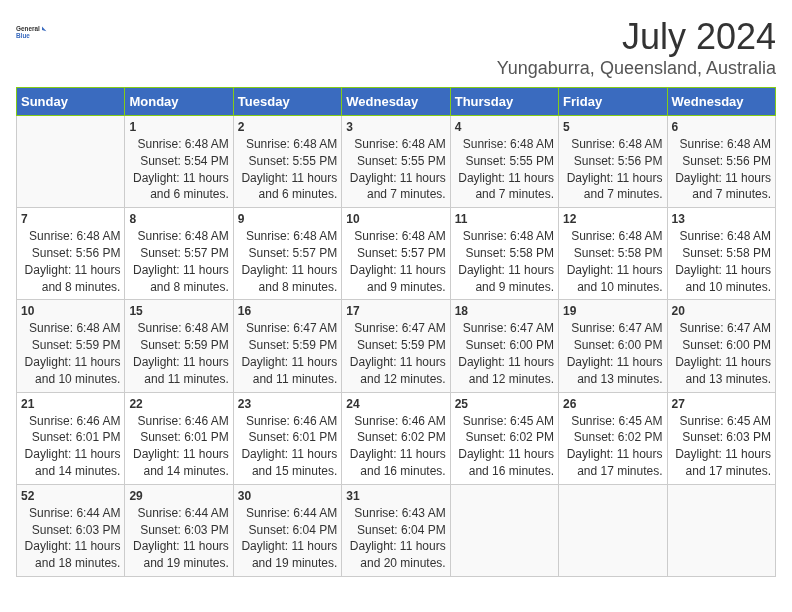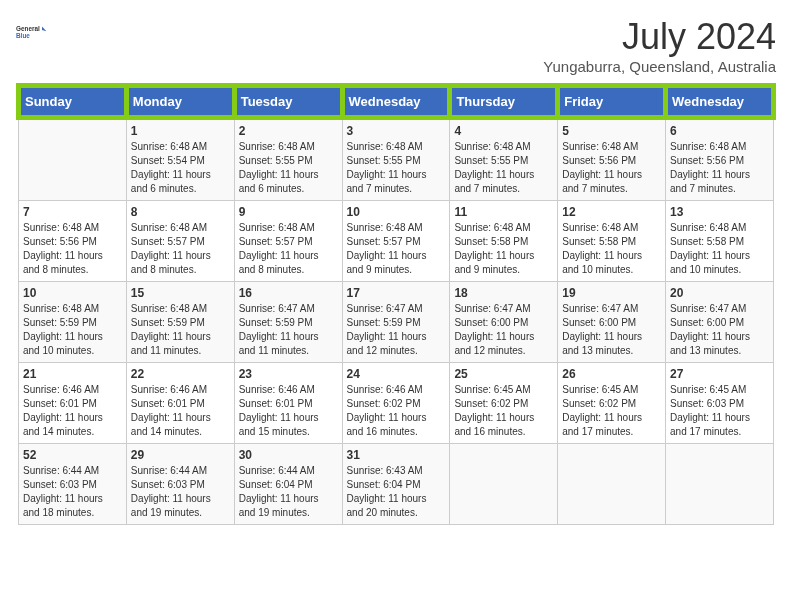--- a/index.html
+++ b/index.html
@@ -27,36 +27,36 @@
     }
     .title-block {
       text-align: right;
     }
     .month-title {
       font-size: 36px;
       color: #333;
       font-weight: normal;
     }
     .location-title {
-      font-size: 15px;
+      font-size: 18px;
       color: #555;
     }
     table {
       width: 100%;
       border-collapse: collapse;
       font-size: 11px;
     }
     thead tr th {
       background-color: #3a6bbf;
       color: #fff;
       padding: 6px 4px;
       text-align: left;
       font-size: 13px;
       font-weight: bold;
-      border: 5px solid #84cc16;
+      border: 1px solid #84cc16;
     }
     tbody tr td {
       border: 1px solid #ccc;
       padding: 4px 4px;
       vertical-align: top;
       width: calc(100% / 7);
       min-height: 80px;
       background: #fff;
     }
     tbody tr:nth-child(odd) td {
@@ -67,22 +67,23 @@
     }
     .day-num {
       font-weight: bold;
       font-size: 12px;
       color: #333;
       display: block;
       margin-bottom: 2px;
     }
     .day-info {
       color: #333;
-      font-size: 10px;
+      font-size: 12px;
       line-height: 1.4;
+      text-align: right;
     }
   </style>
 </head>
 <body>
 
 <div class="header">
   <div class="logo">
     <svg class="logo-icon" viewBox="0 0 80 40" width="80" height="40">
         <text x="0" y="18" font-size="16" font-weight="bold" fill="#333">General</text>
         <text x="0" y="35" font-size="16" font-weight="bold" fill="#3a6bbf">Blue</text>

